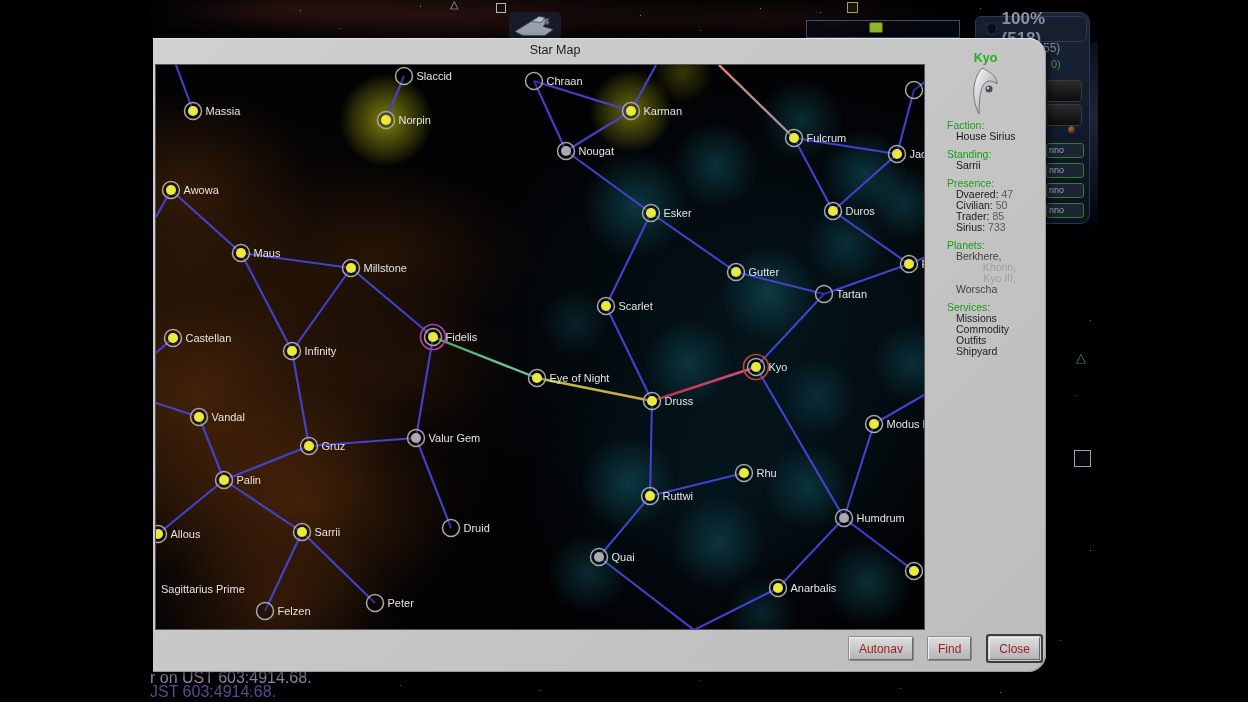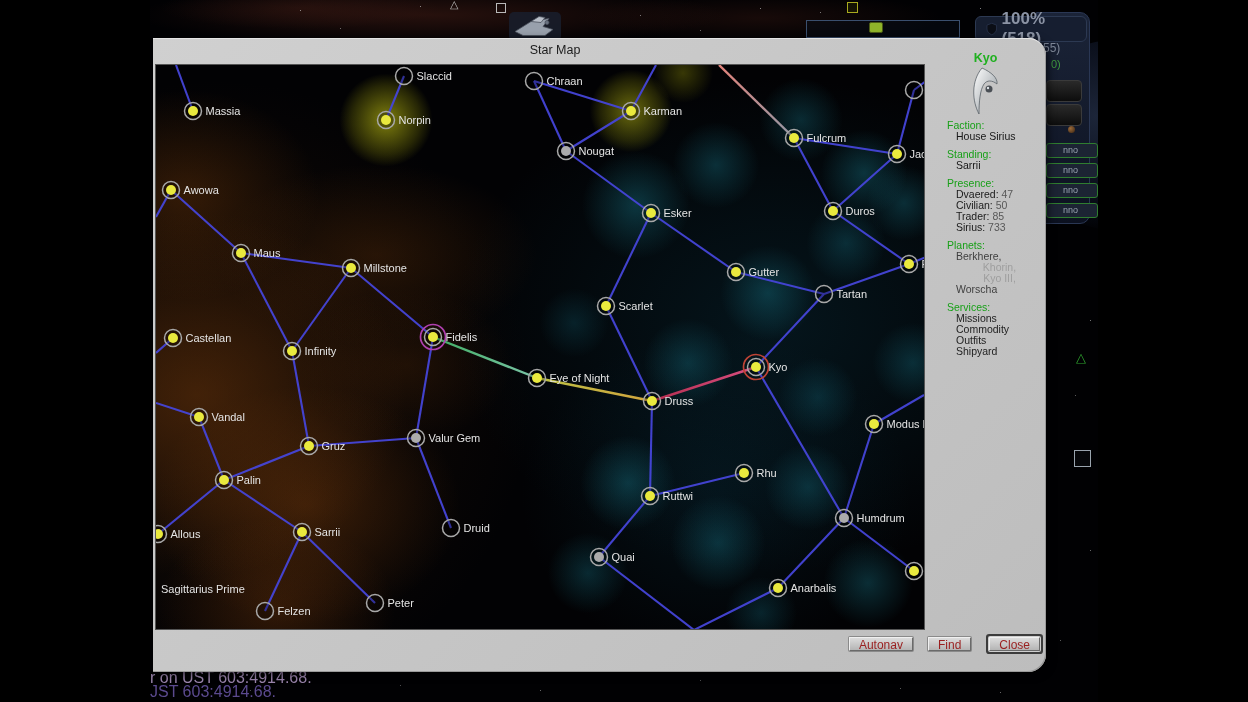--- a/index.html
+++ b/index.html
@@ -34,21 +34,21 @@
     display:flex;align-items:center;gap:4px;padding-left:10px;box-sizing:border-box;}
   .shield-box .txt{color:#8b93a4;font-size:17px;font-weight:bold;}
   .frag-armor{position:absolute;left:893px;top:41px;color:#7e8798;font-size:12px;}
   .frag-energy{position:absolute;left:901px;top:58px;color:#3f9a3f;font-size:11px;}
   .dark-btn{position:absolute;left:896px;width:34px;height:20px;border:1px solid #3a3a3a;border-radius:4px;
     background:linear-gradient(#2a2a2a,#0d0d0d);}
   .hud-dot{position:absolute;left:918px;top:126px;width:7px;height:7px;border-radius:50%;
     background:radial-gradient(circle at 35% 35%, #9a6a3a, #3a2310);}
   .wpn-col{position:absolute;left:896px;top:143px;display:flex;flex-direction:column;gap:5px;}
   .wpn-btn{width:34px;height:13px;background:#1c2433;border:1px solid #2f7d2f;border-radius:3px;
-    color:#98a2b0;font-size:9px;line-height:13px;padding-left:16px;overflow:hidden;}
+    color:#98a2b0;font-size:9px;line-height:13px;padding-left:2px;overflow:hidden;}
   .ovl-triangle-green{position:absolute;left:926px;top:350px;color:#2fa32f;font-size:13px;}
   .ovl-square-gray{position:absolute;left:924px;top:450px;width:15px;height:15px;border:1px solid #9aa4ae;background:rgba(20,24,28,.3);}
   .messages{position:absolute;left:0;top:671px;font-size:16px;line-height:14px;}
   
   .dialog{position:absolute;left:153px;top:38px;width:893px;height:634px;z-index:5;
     background:linear-gradient(135deg,#d0d0d0,#bdbdbd);border-radius:0 18px 18px 0;
     box-shadow:2px 2px 8px rgba(0,0,0,.65), inset -1px -1px 0 #9a9a9a, inset 0 1px 0 #e4e4e4;}
   .dlg-title{position:absolute;left:0;top:5px;width:772px;text-align:center;color:#1c1c1c;font-size:12.5px;padding-left:16px;}
   .map{position:absolute;left:2px;top:26px;width:768px;height:564px;overflow:hidden;border:1px solid #555;
     background-color:#020204;
@@ -94,21 +94,21 @@
   .lbl{color:#18a018;line-height:11px;}
   .val{color:#161616;line-height:11px;padding-left:9px;}
   .pres-row{line-height:11px;padding-left:9px;}
   .pres-row .pname{color:#1a1a1a;}
   .pres-row .pval{color:#585858;}
   .planet{line-height:11px;padding-left:9px;color:#3f3f3f;}
   .planet.dim{color:#9e9e9e;text-align:center;}
   .svc{line-height:11px;padding-left:9px;color:#222;}
   
   .btn-row{position:absolute;top:599px;right:4px;display:flex;align-items:center;}
-  .dlg-btn{height:14px;padding:0 9px;margin-left:15px;font-size:12px;color:#9a1f1f;
+  .dlg-btn{height:23px;padding:0 9px;margin-left:15px;font-size:12px;color:#9a1f1f;
     background:linear-gradient(#dcdcdc,#b5b5b5);
     border:1px solid;border-color:#f0f0f0 #6a6a6a #6a6a6a #f0f0f0;
     box-shadow:0 0 0 1px #8a8a8a;border-radius:1px;cursor:pointer;font-family:"Liberation Sans",sans-serif;}
   .dlg-btn.default{box-shadow:0 0 0 1px #cfcfcf,0 0 0 3px #3c3c3c;margin-left:18px;margin-right:2px;}
 </style>
 </head>
 <body>
 
 <div class="screen">
 

